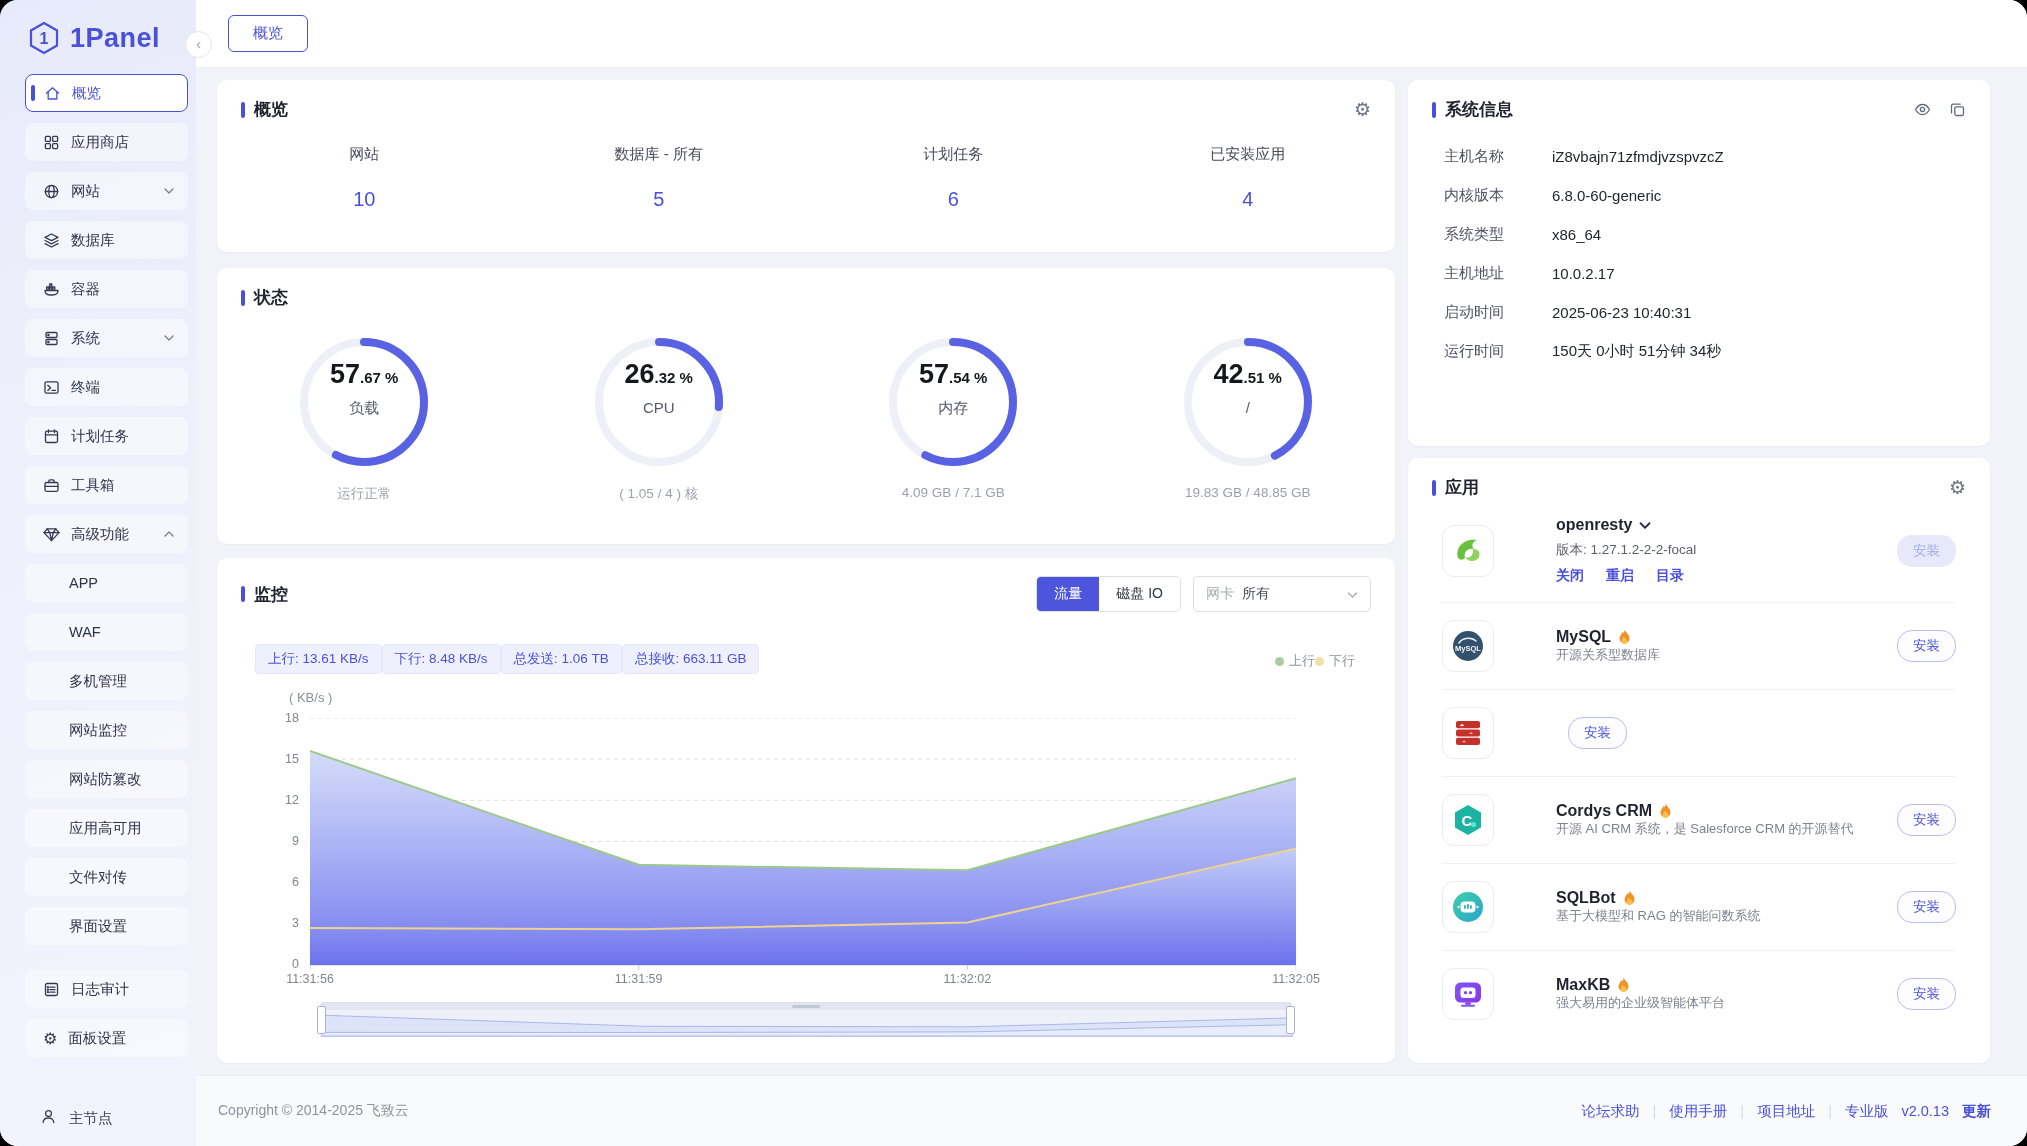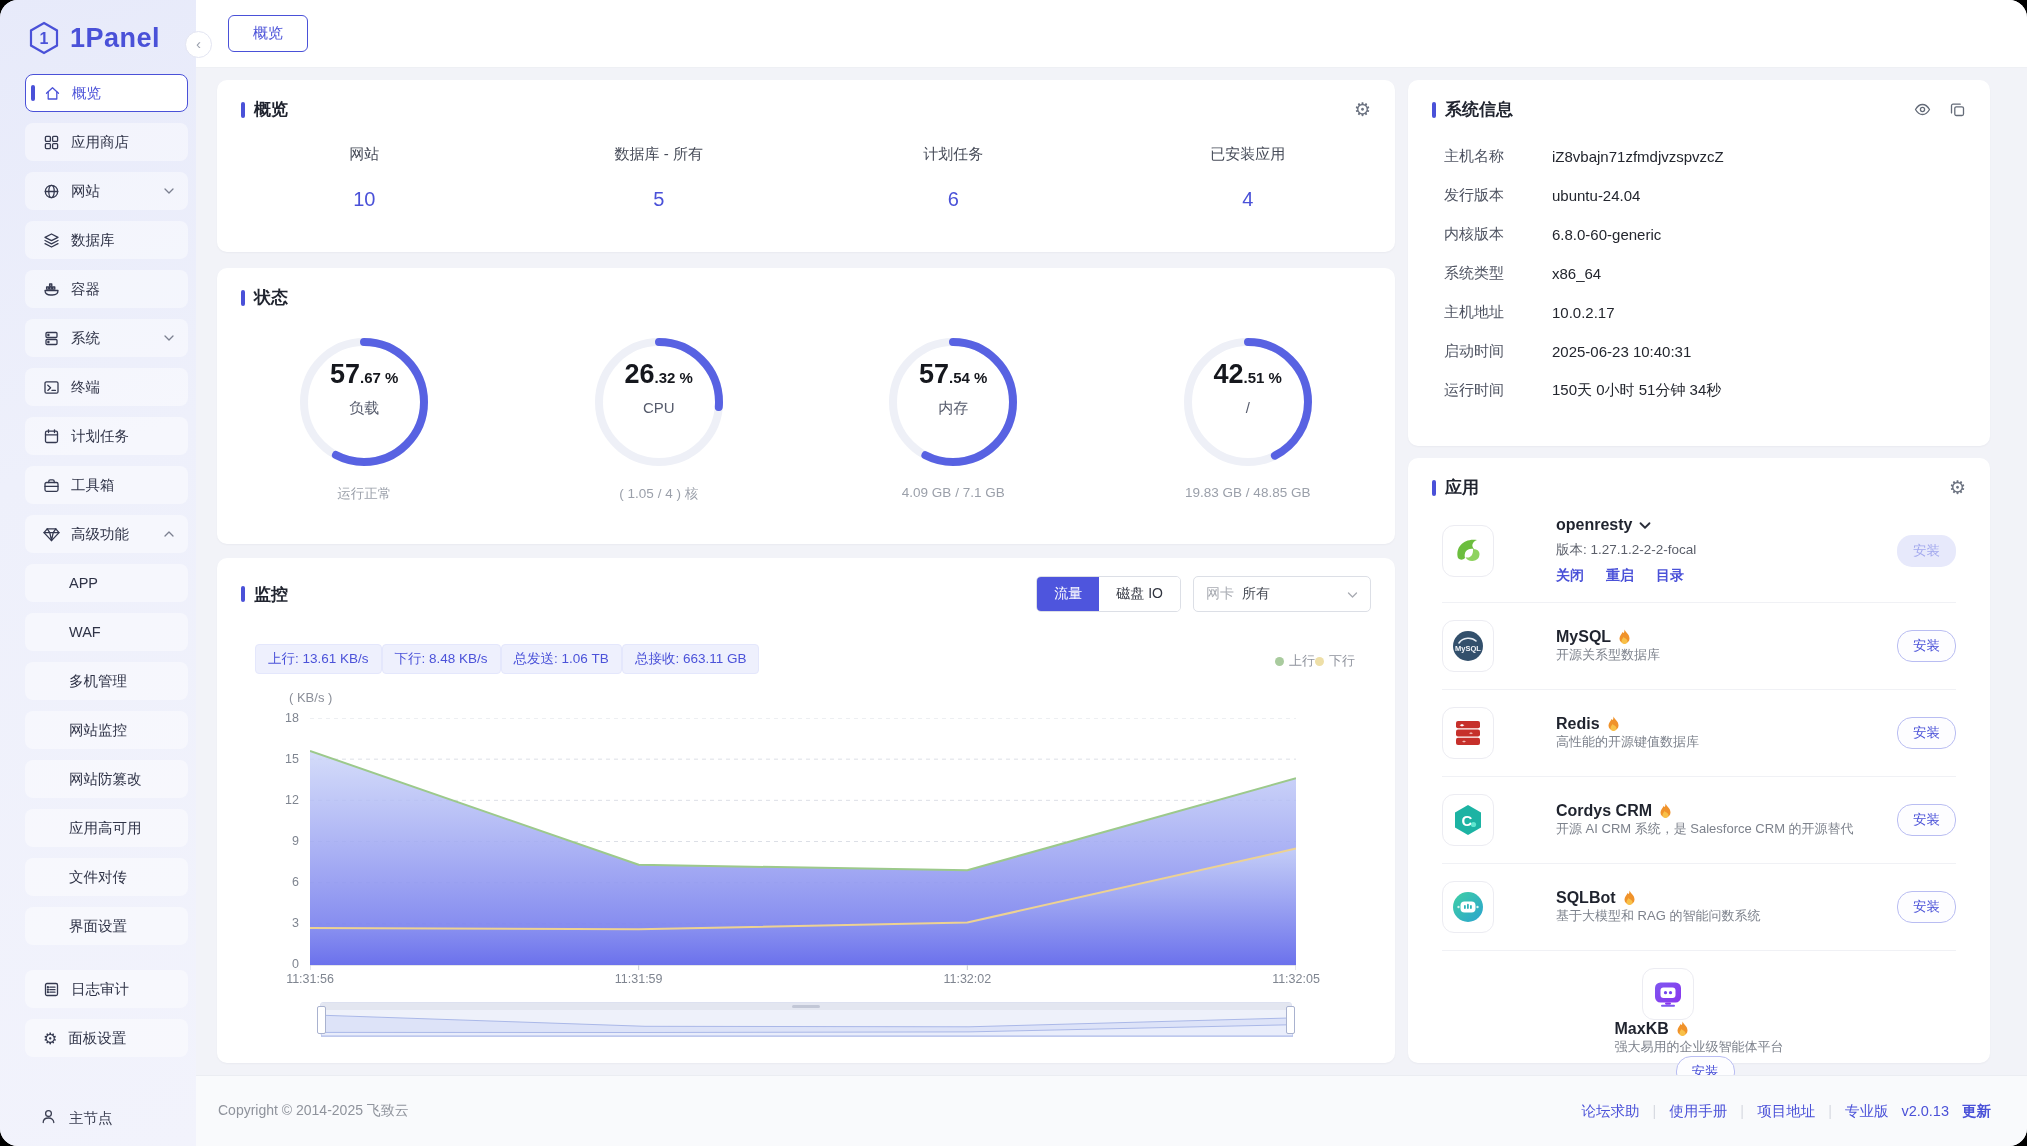--- a/index.html
+++ b/index.html
@@ -97,21 +97,21 @@
   .hdr-icons .hicon { cursor:pointer; display:flex; }
   .si-rows { padding:16px 28px 0 36px; }
   .si-row { display:flex; height:39px; align-items:center; font-size:15px; }
   .si-label { width:108px; color:#4f5462; }
   .si-value { color:#23262e; }
 
   
   #apps-card { left:1408px; top:458px; width:582px; height:605px; }
   .app-rows { padding:0 34px; }
   .app-row { display:flex; align-items:center; padding:17px 0; border-bottom:1px solid #f0f1f5; }
-  .app-row:last-child { border-bottom:none;flex-direction:column; }
+  .app-row:last-child { border-bottom:none; }
   .app-tile { width:52px; height:52px; border:1px solid #ececf2; border-radius:12px; background:#fff;
     display:flex; align-items:center; justify-content:center; margin-right:62px; flex:none; }
   .app-info { flex:1; min-width:0; }
   .app-name-row { display:flex; align-items:center; gap:7px; }
   .app-name { font-size:16px; font-weight:bold; color:#1f232e; }
   .app-desc { font-size:13px; color:#7d828c; white-space:nowrap; }
   .app-ver { font-size:13.5px; color:#5b5f6a; margin-top:7px; }
   .app-actions { display:flex; gap:22px; margin-top:8px; }
   .app-actions span { color:#4a51d8; font-size:14px; font-weight:bold; cursor:pointer; }
   .install-btn { margin-left:12px; flex:none; padding:6px 15px; border:1px solid #b9bdf2; border-radius:15px;
@@ -518,24 +518,20 @@
             </svg>
           </span>
       </span>
     </div>
     <div class="si-rows">
       <div class="si-row">
           <span class="si-label">主机名称</span>
           <span class="si-value">iZ8vbajn71zfmdjvzspvzcZ</span>
         </div>
       <div class="si-row">
-          <span class="si-label">发行版本</span>
-          <span class="si-value">ubuntu-24.04</span>
-        </div>
-      <div class="si-row">
           <span class="si-label">内核版本</span>
           <span class="si-value">6.8.0-60-generic</span>
         </div>
       <div class="si-row">
           <span class="si-label">系统类型</span>
           <span class="si-value">x86_64</span>
         </div>
       <div class="si-row">
           <span class="si-label">主机地址</span>
           <span class="si-value">10.0.2.17</span>
@@ -611,30 +607,20 @@
           <svg width="34" height="34" viewBox="0 0 34 34">
               <g fill="#c6302b">
                 <rect x="5" y="5" width="24" height="7.2" rx="2"></rect>
                 <rect x="5" y="13.4" width="24" height="7.2" rx="2"></rect>
                 <rect x="5" y="21.8" width="24" height="7.2" rx="2"></rect>
               </g>
               <path d="M11 8 l2.4 1.2 -2.4 1.2 -2.4 -1.2 Z" fill="#fff"></path>
               <path d="M20 16.2 l2 1 -2 1 -2 -1 Z" fill="#f2b6b2"></path>
               <path d="M13 24.6 l2 1 -2 1 -2 -1 Z" fill="#f2b6b2"></path>
             </svg>
-        </div>
-        <div class="app-info">
-          <div class="app-name-row">
-            <span class="app-name">Redis</span>
-            <svg width="13" height="16" viewBox="0 0 13 16">
-                <path d="M6.5 0.5 C7.5 3.5 11.5 5 11.5 9.5 A5 5 0 0 1 1.5 9.5 C1.5 6.8 3.8 5.2 4.6 3 C5.3 4.2 6.3 4.8 6.5 0.5 Z" fill="#f0922a"></path>
-                <path d="M6.5 15 a3 3 0 0 1 -3 -3 c0 -1.6 1.4 -2.6 2 -4 c1 1.4 4 2 4 4 a3 3 0 0 1 -3 3 Z" fill="#f8c048"></path>
-              </svg>
-          </div>
-          <div class="app-desc">高性能的开源键值数据库</div>
         </div>
         <span class="install-btn">安装</span>
       </div>
 
       <div class="app-row">
         <div class="app-tile">
           <svg width="34" height="34" viewBox="0 0 34 34">
               <path d="M17 2 L30 9.5 V24.5 L17 32 L4 24.5 V9.5 Z" fill="#1cb3a3"></path>
               <text x="16" y="23" text-anchor="middle" font-size="15" font-weight="bold" fill="#fff">C</text>
               <circle cx="22.5" cy="21.5" r="2.6" fill="#5fe6cf"></circle>

